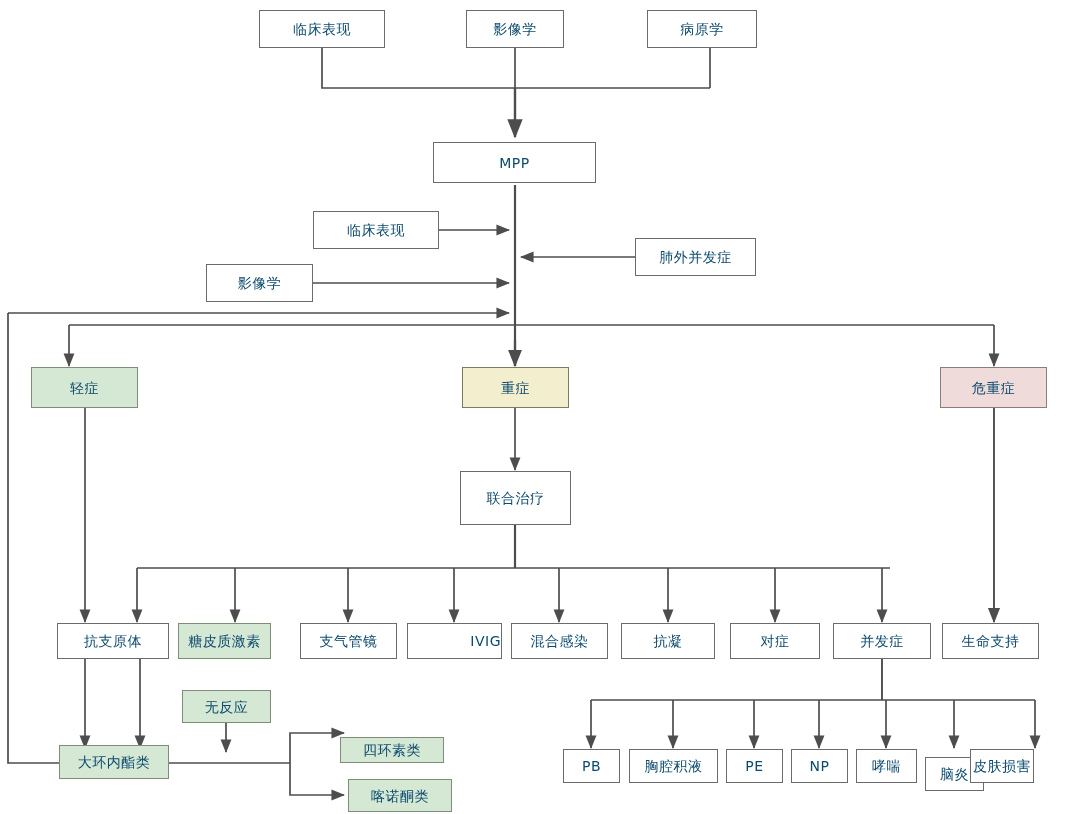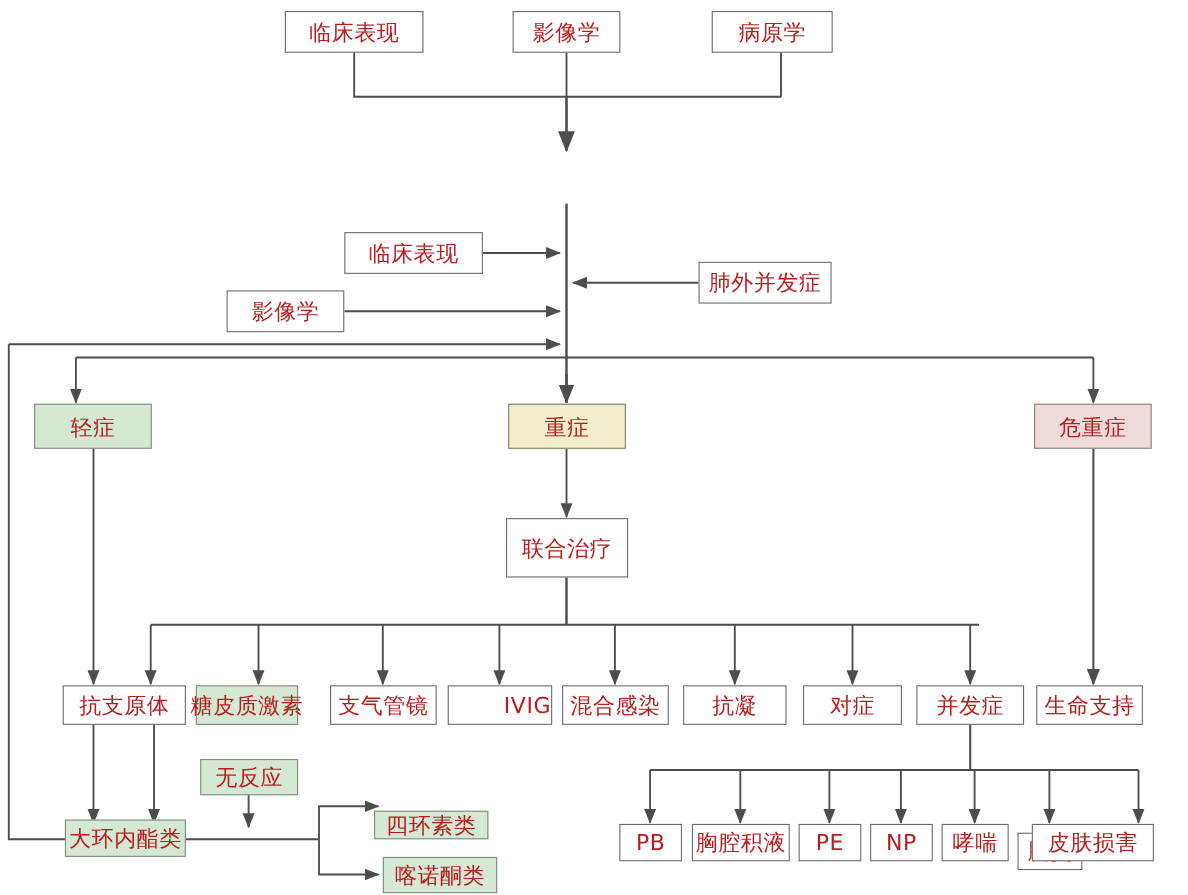--- a/index.html
+++ b/index.html
@@ -7,21 +7,21 @@
   body{
     font-family:"DejaVu Sans","Liberation Sans",sans-serif;
     width:1080px;height:814px;position:relative;overflow:hidden;
   }
   #canvas{position:absolute;left:0;top:0;width:1080px;height:814px;}
   svg.edges{position:absolute;left:0;top:0;width:1080px;height:814px;pointer-events:none;}
   .node{
     position:absolute;box-sizing:border-box;
     border:1.6px solid #6b6b6b;background:#ffffff;
     display:flex;align-items:center;justify-content:center;
-    font-size:20px;color:#b91c1c;line-height:1;
+    font-size:14px;color:#0c4a6e;line-height:1;
     letter-spacing:.5px;white-space:nowrap;
   }
   .node.green{background:#d5e8d4;border-color:#7d8c7b;}
   .node.yellow{background:#f3eece;border-color:#7d7a63;}
   .node.pink{background:#f0dbdb;border-color:#8c7d7d;}
 </style>
 </head>
 <body>
 
 <div id="canvas">
@@ -93,20 +93,23 @@
   <div class="node" style="left:259px;top:10px;width:126px;height:38px;">
     <span>临床表现</span>
   </div>
   <div class="node" style="left:466px;top:10px;width:98px;height:38px;">
     <span>影像学</span>
   </div>
   <div class="node" style="left:647px;top:10px;width:110px;height:38px;">
     <span>病原学</span>
   </div>
 
+  <div class="node" style="left:433px;top:142px;width:163px;height:41px;">
+    <span>MPP</span>
+  </div>
 
   <div class="node" style="left:313px;top:211px;width:126px;height:38px;">
     <span>临床表现</span>
   </div>
   <div class="node" style="left:635px;top:238px;width:121px;height:38px;">
     <span>肺外并发症</span>
   </div>
   <div class="node" style="left:206px;top:264px;width:107px;height:38px;">
     <span>影像学</span>
   </div>
@@ -177,17 +180,17 @@
   </div>
   <div class="node" style="left:791px;top:749px;width:57px;height:34px;">
     <span class="small">NP</span>
   </div>
   <div class="node" style="left:856px;top:749px;width:61px;height:34px;">
     <span class="small">哮喘</span>
   </div>
   <div class="node" style="left:925px;top:749px;width:59px;height:34px;margin-top:8px;">
     <span class="small">脑炎</span>
   </div>
-  <div class="node" style="left:938px;top:749px;width:111px;height:34px;">
+  <div class="node" style="left:970px;top:749px;width:64px;height:34px;">
     <span class="small">皮肤损害</span>
   </div>
 
 </div>
 
 </body></html>

